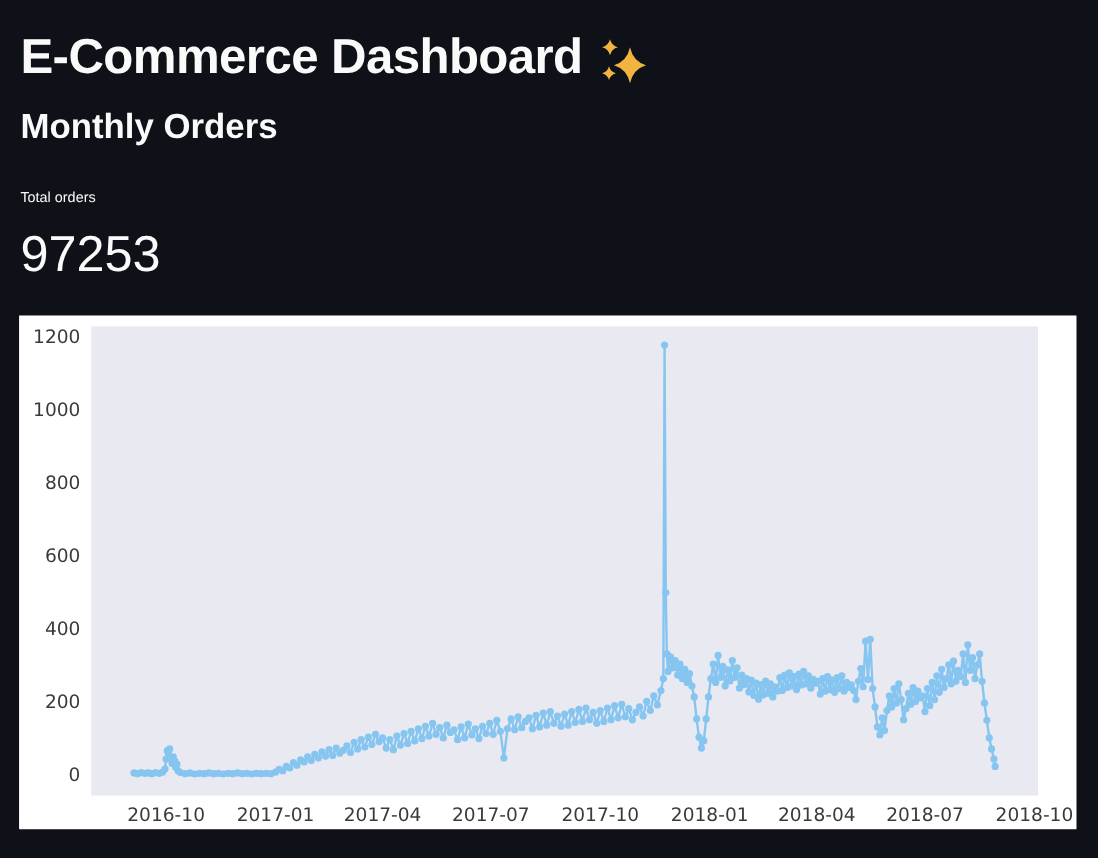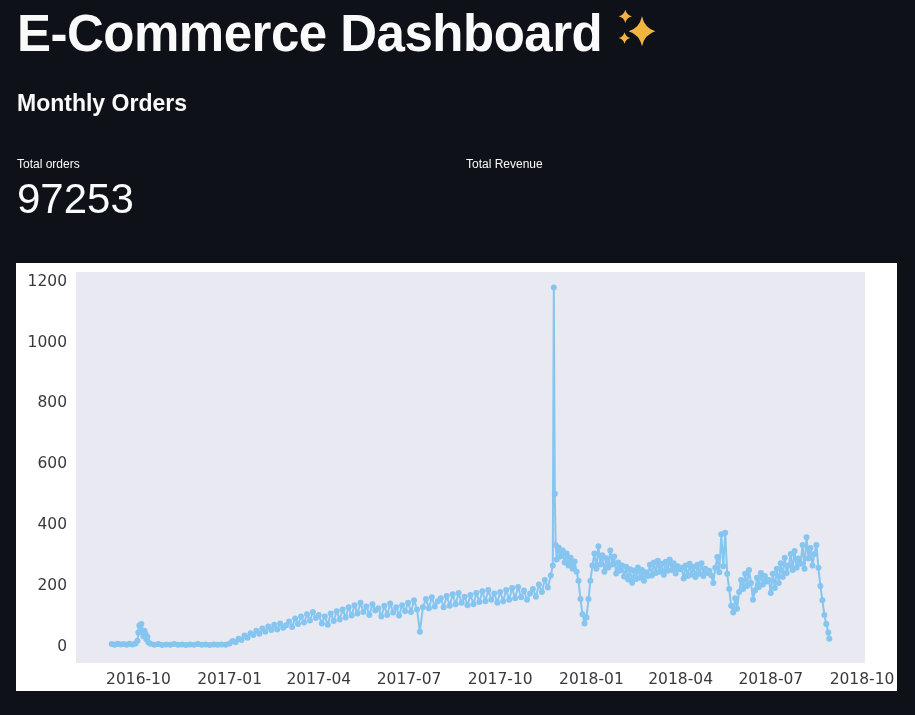--- a/index.html
+++ b/index.html
@@ -2,34 +2,34 @@
 <html><head>
 <meta charset="utf-8">
 <style>
   html,body{margin:0;padding:0;}
   body{
     width:915px;height:715px;position:relative;overflow:hidden;
     background:#0e1117;color:#fafafa;
     font-family:"Liberation Sans", sans-serif;
   }
   .page-title{
-    position:absolute;left:17px;top:4px;margin:0;
-    font-size:51px;font-weight:700;letter-spacing:-0.5px;color:#fafafa;
-    display:flex;align-items:flex-start;gap:13px;
+    position:absolute;left:17px;top:24px;margin:0;
+    font-size:41px;font-weight:700;letter-spacing:-0.5px;color:#fafafa;
+    display:flex;align-items:flex-end;gap:13px;
   }
   .sparkles{width:44px;height:40px;margin-top:4px;}
   .section-title{
     position:absolute;left:17px;top:90px;margin:0;
-    font-size:23px;font-weight:700;color:#fafafa;
+    font-size:29px;font-weight:700;color:#fafafa;
   }
   .metric{position:absolute;top:157px;}
   .metric.col1{left:17px;}
   .metric.col2{left:466px;}
   .metric-label{font-size:12px;font-weight:400;color:#fafafa;}
-  .metric-value{font-size:42px;font-weight:400;color:#fafafa;margin-top:7px;line-height:1;}
+  .metric-value{font-size:42px;font-weight:400;color:#fafafa;margin-top:20px;line-height:1;}
   .chart-card{
     position:absolute;left:16px;top:263px;width:881px;height:428px;
     background:#ffffff;
   }
   .chart-card svg{display:block;width:881px;height:428px;}
   .tick-text{
     font-family:"DejaVu Sans", sans-serif;
     font-size:15.5px;fill:#3a3a3a;
   }
 </style>
@@ -46,21 +46,20 @@
 </h1>
 
 <h2 class="section-title">Monthly Orders</h2>
 
 <div class="metric col1">
   <div class="metric-label">Total orders</div>
   <div class="metric-value">97253</div>
 </div>
 
 <div class="metric col2">
-  <div class="metric-label">Total Revenue</div>
 </div>
 
 <div class="chart-card">
   <svg id="orders-chart-svg" viewBox="0 0 881 428">
       <rect x="0" y="0" width="881" height="428" fill="#ffffff"></rect>
       <rect x="60" y="9" width="789" height="391" fill="#e9e9f2"></rect>
       <text x="51" y="387.85175097276266" text-anchor="end" class="tick-text">0</text>
       <text x="51" y="326.99571984435795" text-anchor="end" class="tick-text">200</text>
       <text x="51" y="266.1396887159533" text-anchor="end" class="tick-text">400</text>
       <text x="51" y="205.28365758754865" text-anchor="end" class="tick-text">600</text>

